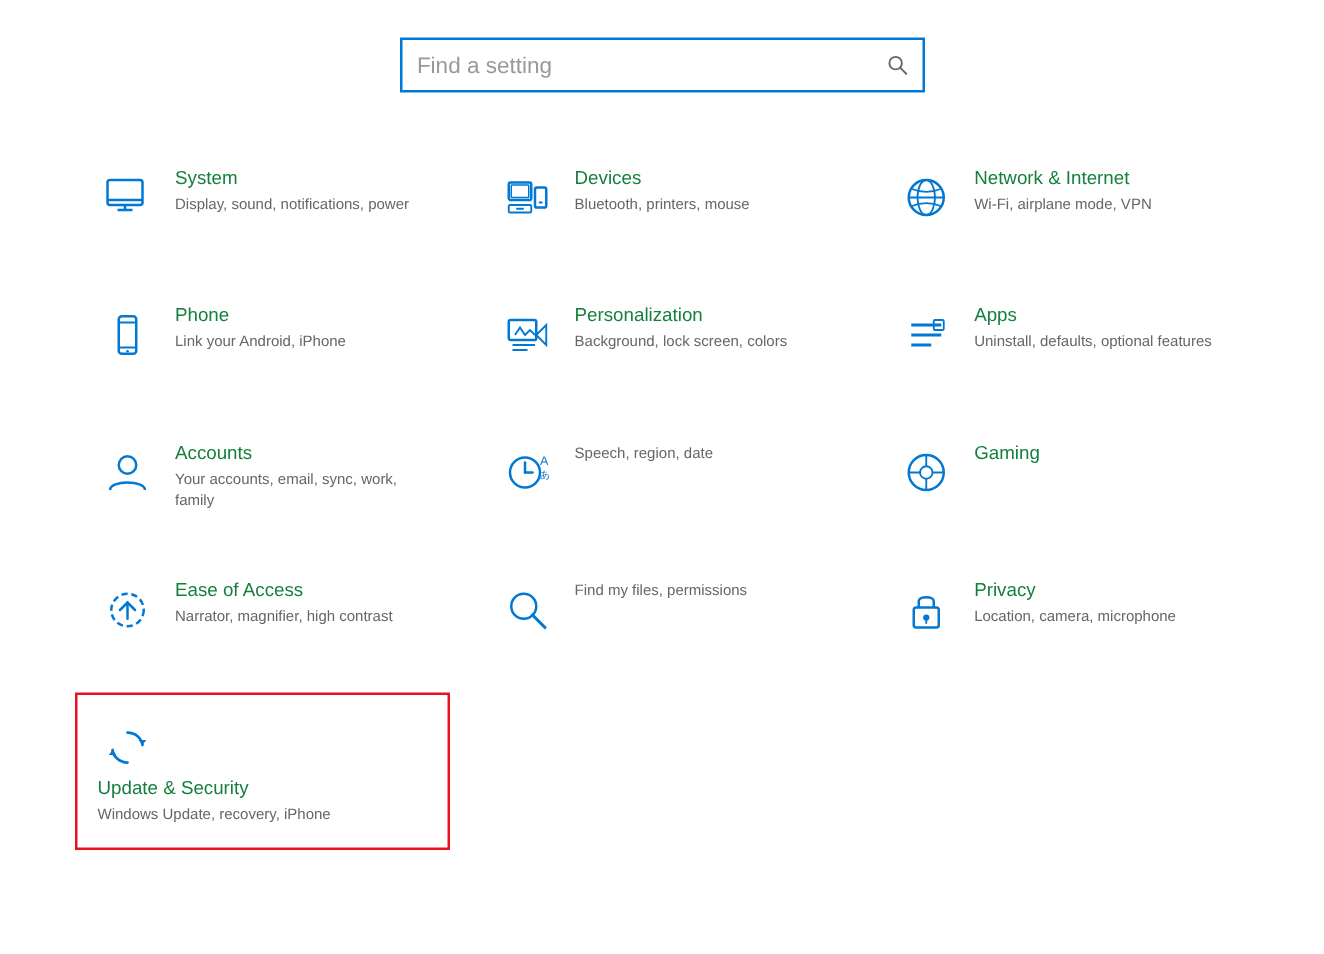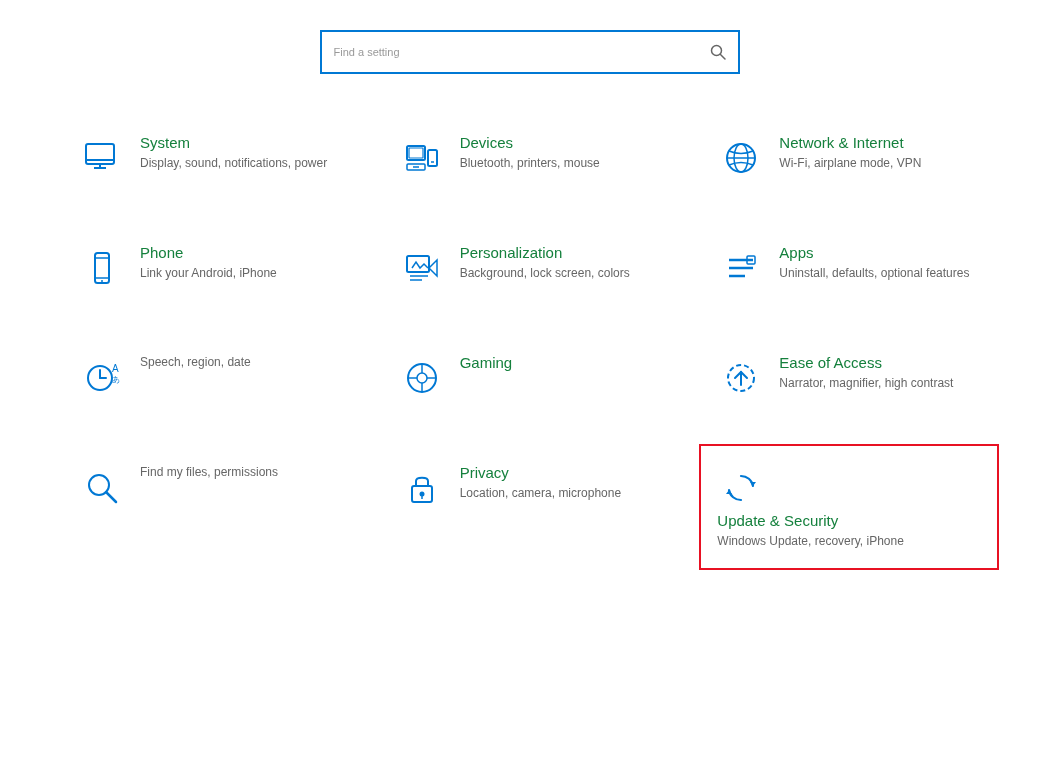--- a/index.html
+++ b/index.html
@@ -31,21 +31,21 @@
       width: 420px;
       height: 44px;
       padding: 0 12px;
       background: #fff;
     }
 
     .search-box input {
       border: none;
       outline: none;
       flex: 1;
-      font-size: 11px;
+      font-size: 18px;
       color: #666;
       font-family: 'Segoe UI', Arial, sans-serif;
     }
 
     .search-box input::placeholder {
       color: #999;
     }
 
     .search-icon-svg {
       color: #666;
@@ -211,20 +211,32 @@
           <line x1="8" y1="28" x2="24" y2="28" stroke="#0078d4" stroke-width="2.5"></line>
           <rect x="26" y="8" width="8" height="8" rx="1" stroke="#0078d4" stroke-width="1.5"></rect>
         </svg>
       </div>
       <div class="setting-text">
         <div class="setting-title">Apps</div>
         <div class="setting-desc">Uninstall, defaults, optional features</div>
       </div>
     </div>
 
+    <div class="setting-item">
+      <div class="setting-icon">
+        <svg viewBox="0 0 40 40" fill="none" xmlns="http://www.w3.org/2000/svg">
+          <circle cx="20" cy="14" r="7" stroke="#0078d4" stroke-width="2"></circle>
+          <path d="M6 34 C6 26 34 26 34 34" stroke="#0078d4" stroke-width="2" fill="none"></path>
+        </svg>
+      </div>
+      <div class="setting-text">
+        <div class="setting-title">Accounts</div>
+        <div class="setting-desc">Your accounts, email, sync, work, family</div>
+      </div>
+    </div>
 
     <div class="setting-item">
       <div class="setting-icon">
         <svg viewBox="0 0 40 40" fill="none" xmlns="http://www.w3.org/2000/svg">
           <circle cx="18" cy="20" r="12" stroke="#0078d4" stroke-width="2"></circle>
           <line x1="18" y1="12" x2="18" y2="20" stroke="#0078d4" stroke-width="2" stroke-linecap="round"></line>
           <line x1="18" y1="20" x2="24" y2="20" stroke="#0078d4" stroke-width="2" stroke-linecap="round"></line>
           <text x="30" y="14" font-size="10" fill="#0078d4" font-family="Arial">A</text>
           <text x="30" y="24" font-size="8" fill="#0078d4" font-family="Arial">あ</text>
         </svg>

